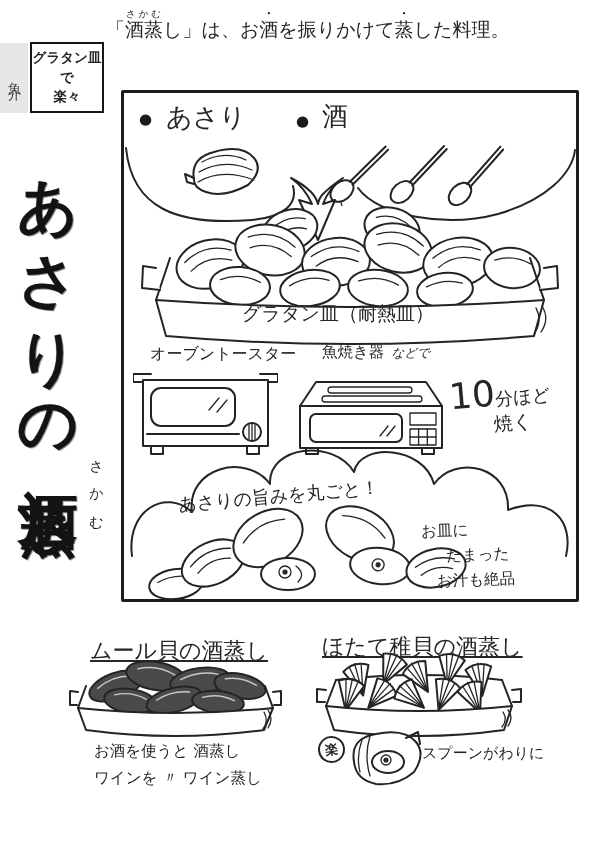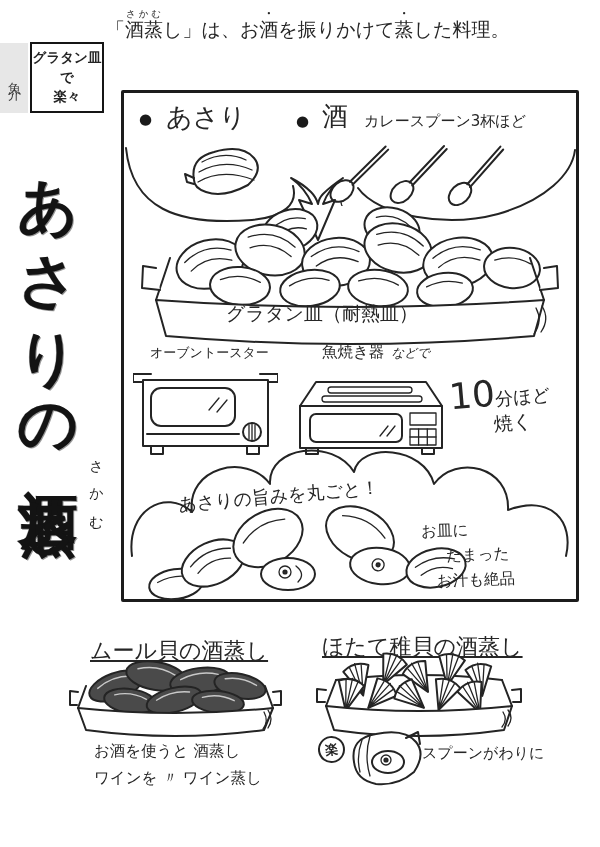--- a/index.html
+++ b/index.html
@@ -52,22 +52,22 @@
     font-size:14px; letter-spacing:12px; color:#1d1d1d;
   }
 
   
   .panel { left:121px; top:90px; width:458px; height:512px; border:3px solid #1c1c1c; border-radius:2px; background:#fff; }
 
   .bullet { font-size:15px; color:#1a1a1a; }
   .ing-label { font-size:26px; }
   .ing-note { font-size:15px; white-space:nowrap; }
 
-  .dish-label { left:196px; top:301px; width:252px; text-align:center; font-size:19px; white-space:nowrap; }
-  .oven-label { left:150px; top:344px; font-size:13px; white-space:nowrap; }
+  .dish-label { left:212px; top:301px; width:252px; text-align:center; font-size:19px; white-space:nowrap; }
+  .oven-label { left:150px; top:344px; font-size:16px; white-space:nowrap; }
   .grill-label { left:322px; top:342px; font-size:15.5px; white-space:nowrap; }
   .grill-label .suffix { font-size:12.5px; margin-left:7px;font-style:italic; }
 
   .time-note { left:450px; top:372px; transform:rotate(-5deg); white-space:nowrap; }
   .time-note .big { font-size:36px; }
   .time-note .small { font-size:18px; }
   .time-note .line2 { font-size:19px; margin-left:42px; margin-top:-2px; }
 
   .callout { left:178px; top:484px; font-size:18px; transform:rotate(-5deg); white-space:nowrap; }
   .plate-note { left:422px; top:518px; font-size:15.5px; line-height:25px; transform:rotate(-2deg); white-space:nowrap; }
@@ -105,21 +105,20 @@
 
   <div class="abs vtitle">あさりの酒蒸し</div>
   <div class="abs vtitle-ruby">さかむ</div>
 
   <div class="abs panel"></div>
 
   <span class="abs bullet" style="left:139px;top:110px;">●</span>
   <span class="abs hand ing-label" style="left:166px;top:100px;">あさり</span>
   <span class="abs bullet" style="left:296px;top:112px;">●</span>
   <span class="abs hand ing-label" style="left:322px;top:99px;">酒</span>
-  <span class="abs hand ing-note" style="left:364px;top:112px;">カレースプーン3杯ほど</span>
 
   <svg class="abs" style="left:182px;top:140px;" width="85" height="62" viewBox="0 0 85 62">
     <path class="fw" d="M12,40 Q8,18 32,12 Q60,4 72,18 Q82,30 66,45 Q42,58 24,52 Q12,48 12,40 Z"></path>
     <path class="thin" d="M20,22 Q42,10 64,20"></path>
     <path class="thin" d="M17,32 Q42,18 70,30"></path>
     <path class="thin" d="M16,42 Q40,28 72,40"></path>
     <path d="M12,38 L3,34 L5,42 L12,44"></path>
   </svg>
 
   <svg class="abs" style="left:320px;top:136px;" width="195" height="70" viewBox="0 0 195 70">

